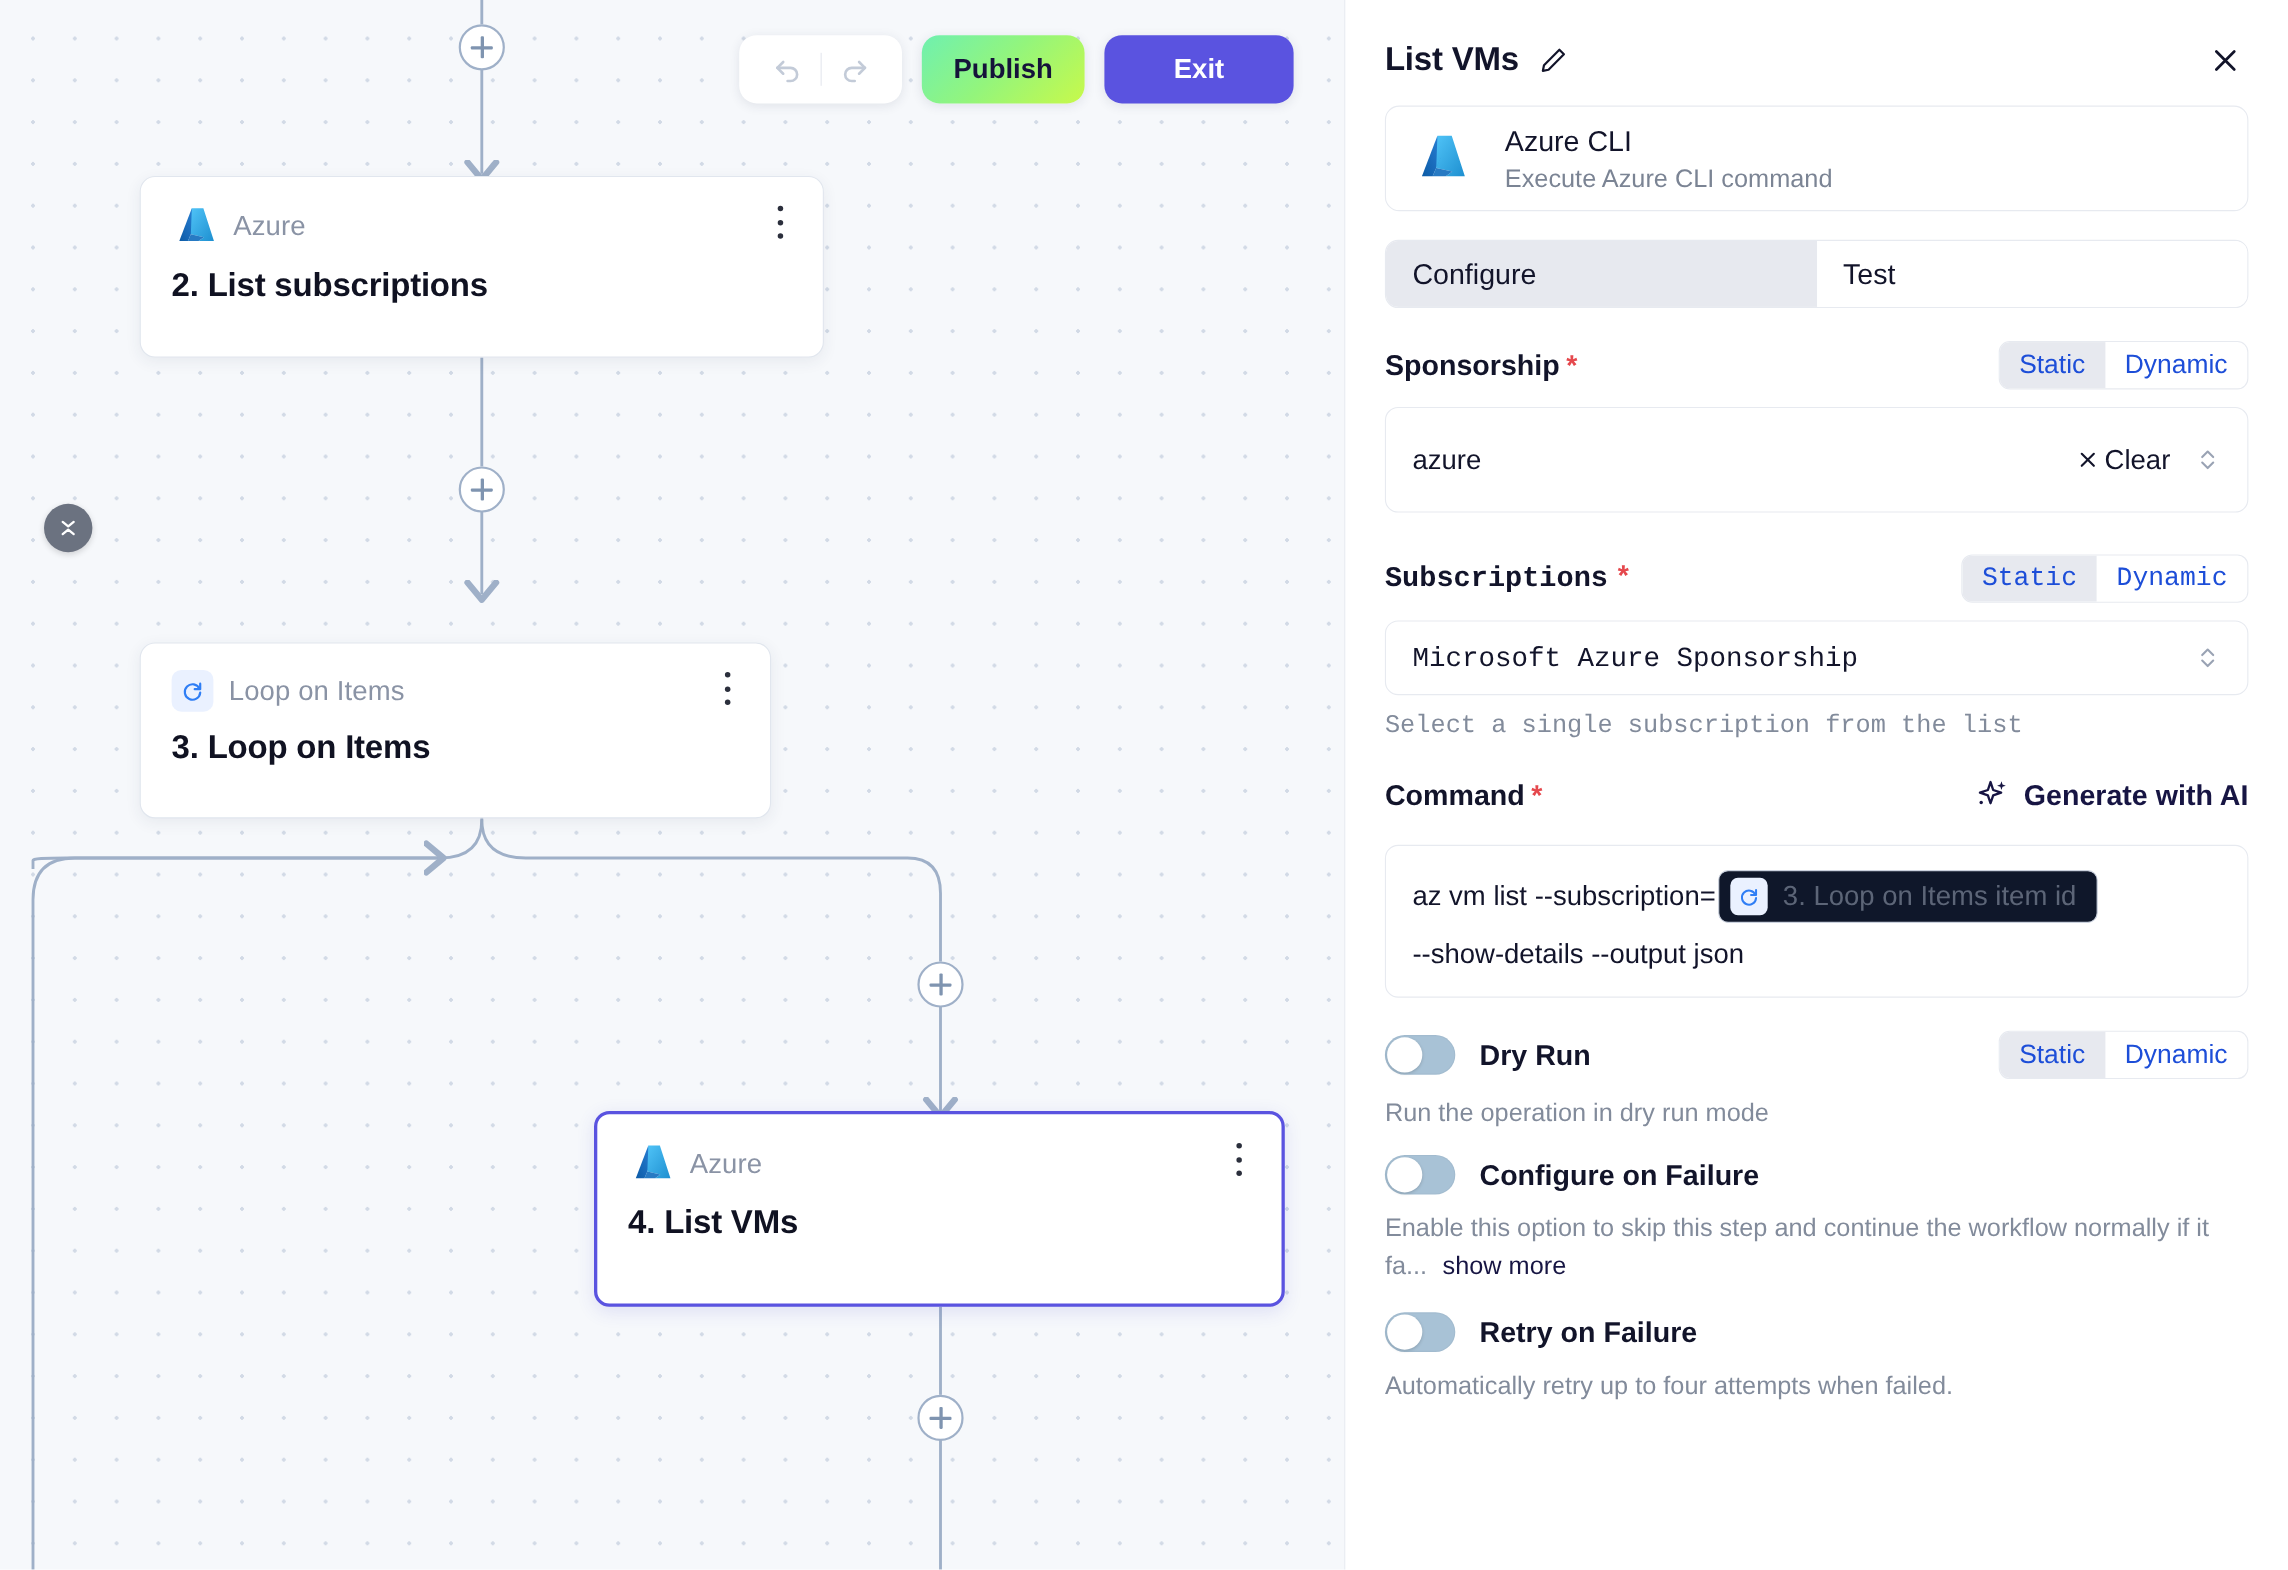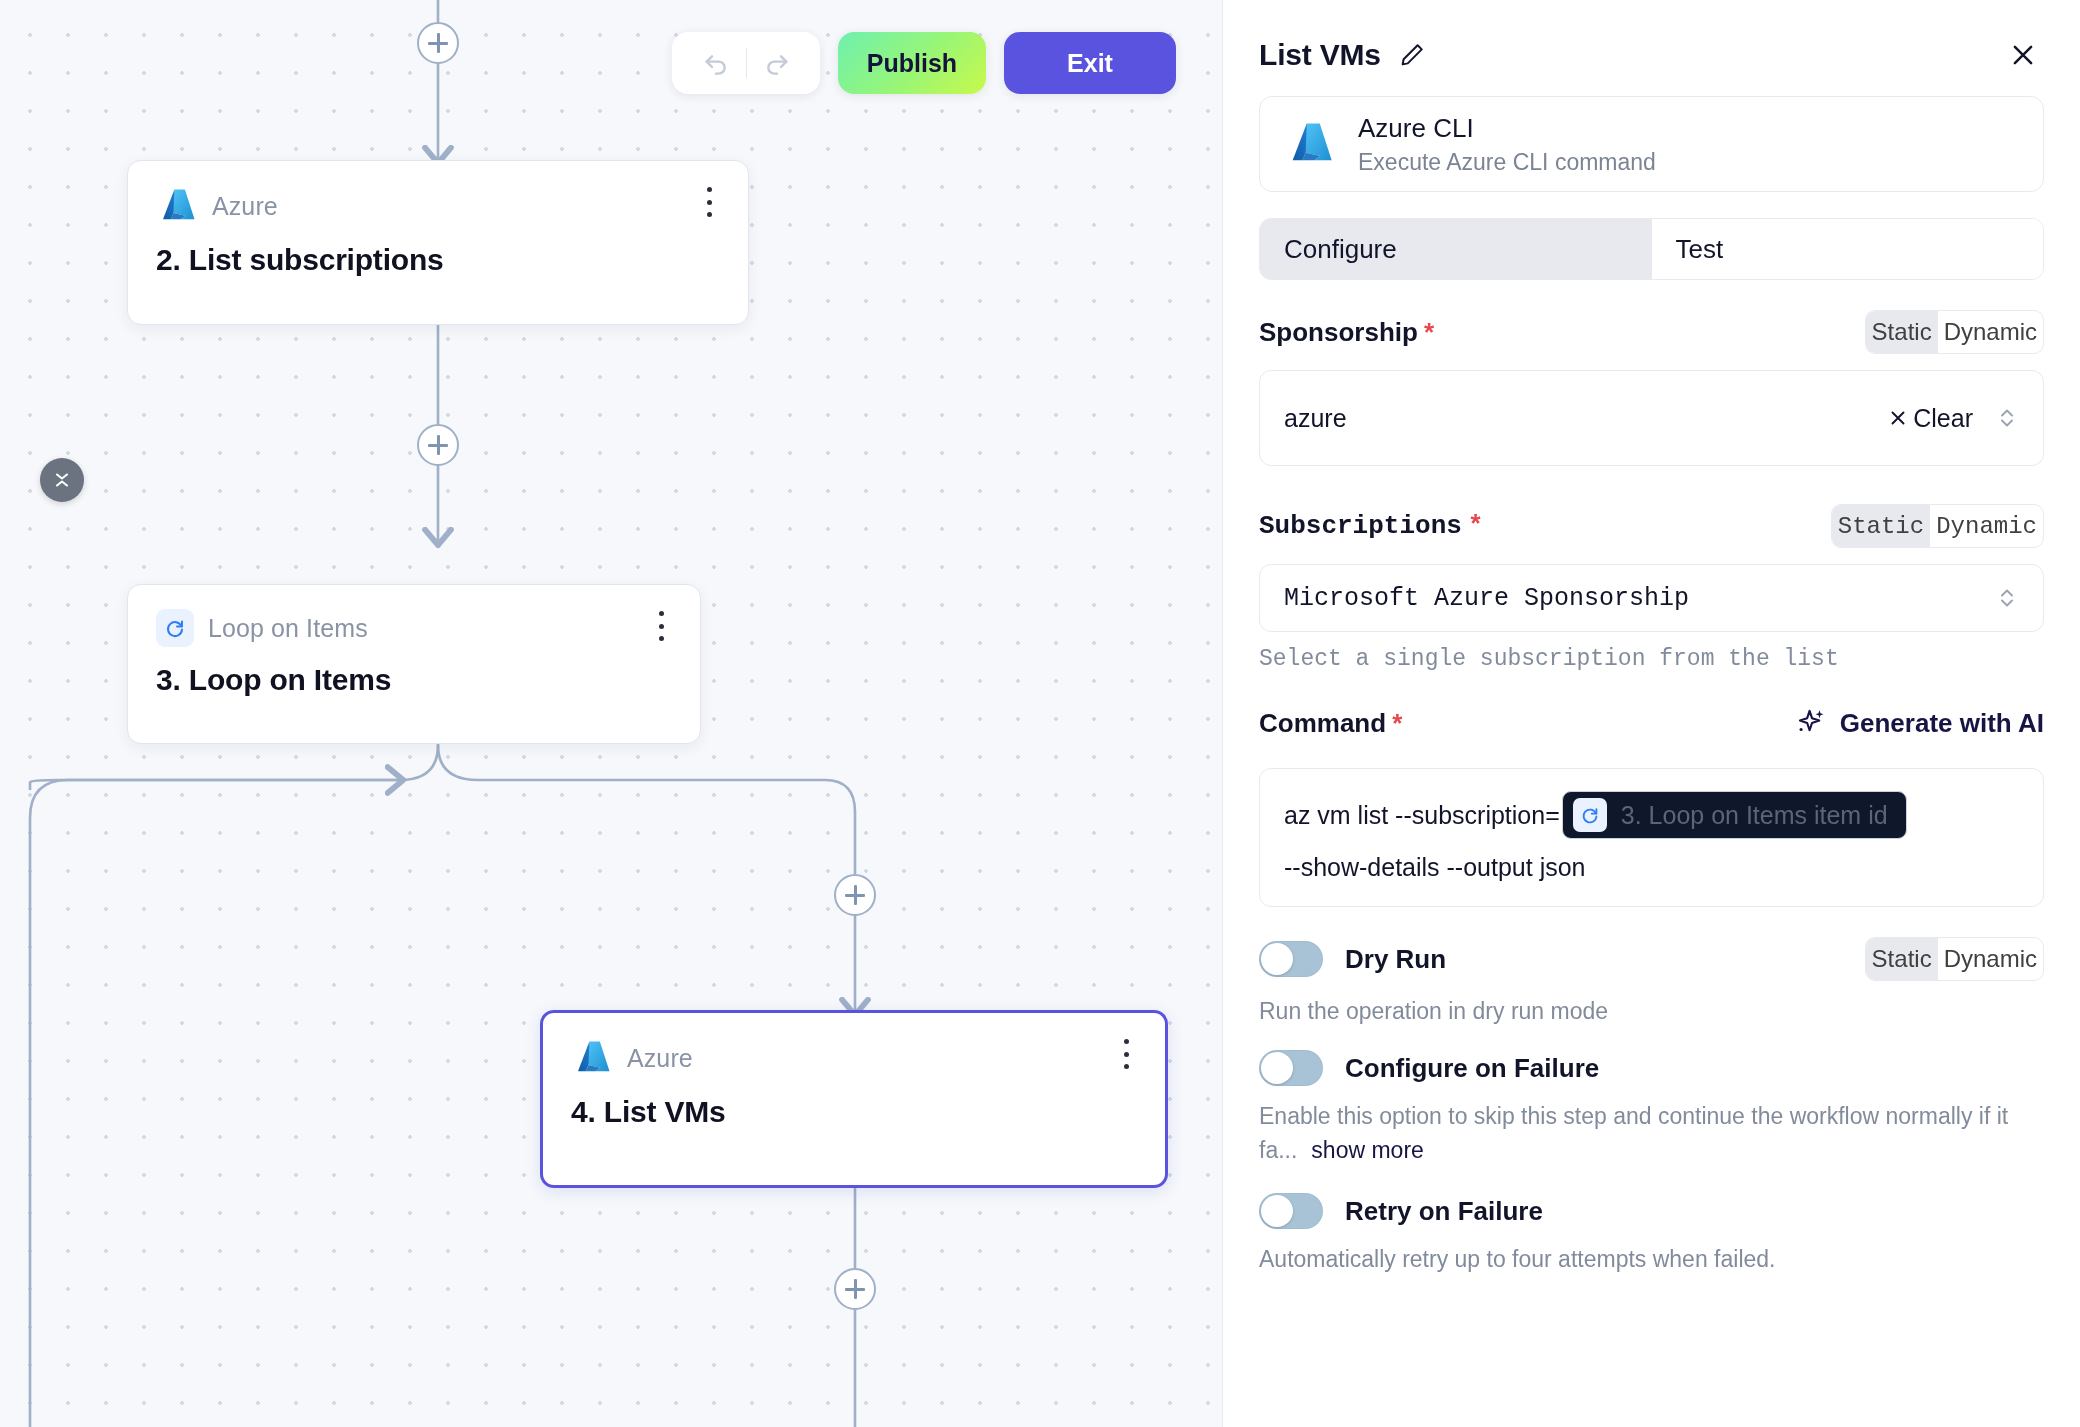--- a/index.html
+++ b/index.html
@@ -102,21 +102,21 @@
     padding: 0 36px;
   }
   .panel-head {
     display: flex; align-items: center; height: 96px; padding-top: 14px;
   }
   .panel-title { font-size: 30px; font-weight: 700; color: #12142a; letter-spacing: -.2px; }
   .pencil { margin-left: 16px; cursor: pointer; display:flex; }
   .panel-close { margin-left: auto; cursor: pointer; display:flex; padding: 6px; }
 
   .integration-card {
-    display: flex; align-items: center; gap: 22px;
+    display: flex; align-items: center; gap: 32px;
     border: 1px solid #e7eaf0; border-radius: 13px;
     padding: 20px 24px; height: 96px;
   }
   .int-name { font-size: 26px; color: #12142a; font-weight: 400; line-height: 1.25; }
   .int-desc { font-size: 23px; color: #7b8494; margin-top: 5px; }
 
   .tabs {
     display: flex; margin-top: 26px;
     border: 1px solid #e7eaf0; border-radius: 12px; overflow: hidden;
     height: 62px;
@@ -129,22 +129,22 @@
 
   .field { margin-top: 30px; }
   .field-row { display: flex; align-items: center; }
   .label { font-size: 26px; font-weight: 700; color: #12142a; }
   .req { color: #e5484d; font-size: 26px; margin-left: 6px; font-weight: 700; }
   .seg {
     margin-left: auto; display: flex; border: 1px solid #e7eaf0;
     border-radius: 10px; overflow: hidden; background: #fff; height: 44px;
   }
   .seg div {
-    padding: 0 6px; display: flex; align-items: center;
-    font-size: 24px; color: #404040; cursor: pointer;
+    padding: 0 18px; display: flex; align-items: center;
+    font-size: 24px; color: #1d4ed8; cursor: pointer;
   }
   .seg div.on { background: #e7e9ef; }
 
   .select-box {
     margin-top: 16px; border: 1px solid #e7eaf0; border-radius: 12px;
     background: #fff; display: flex; align-items: center;
     padding: 0 24px; position: relative;
   }
   .sb-tall { height: 96px; }
   .sb-short { height: 68px; }

